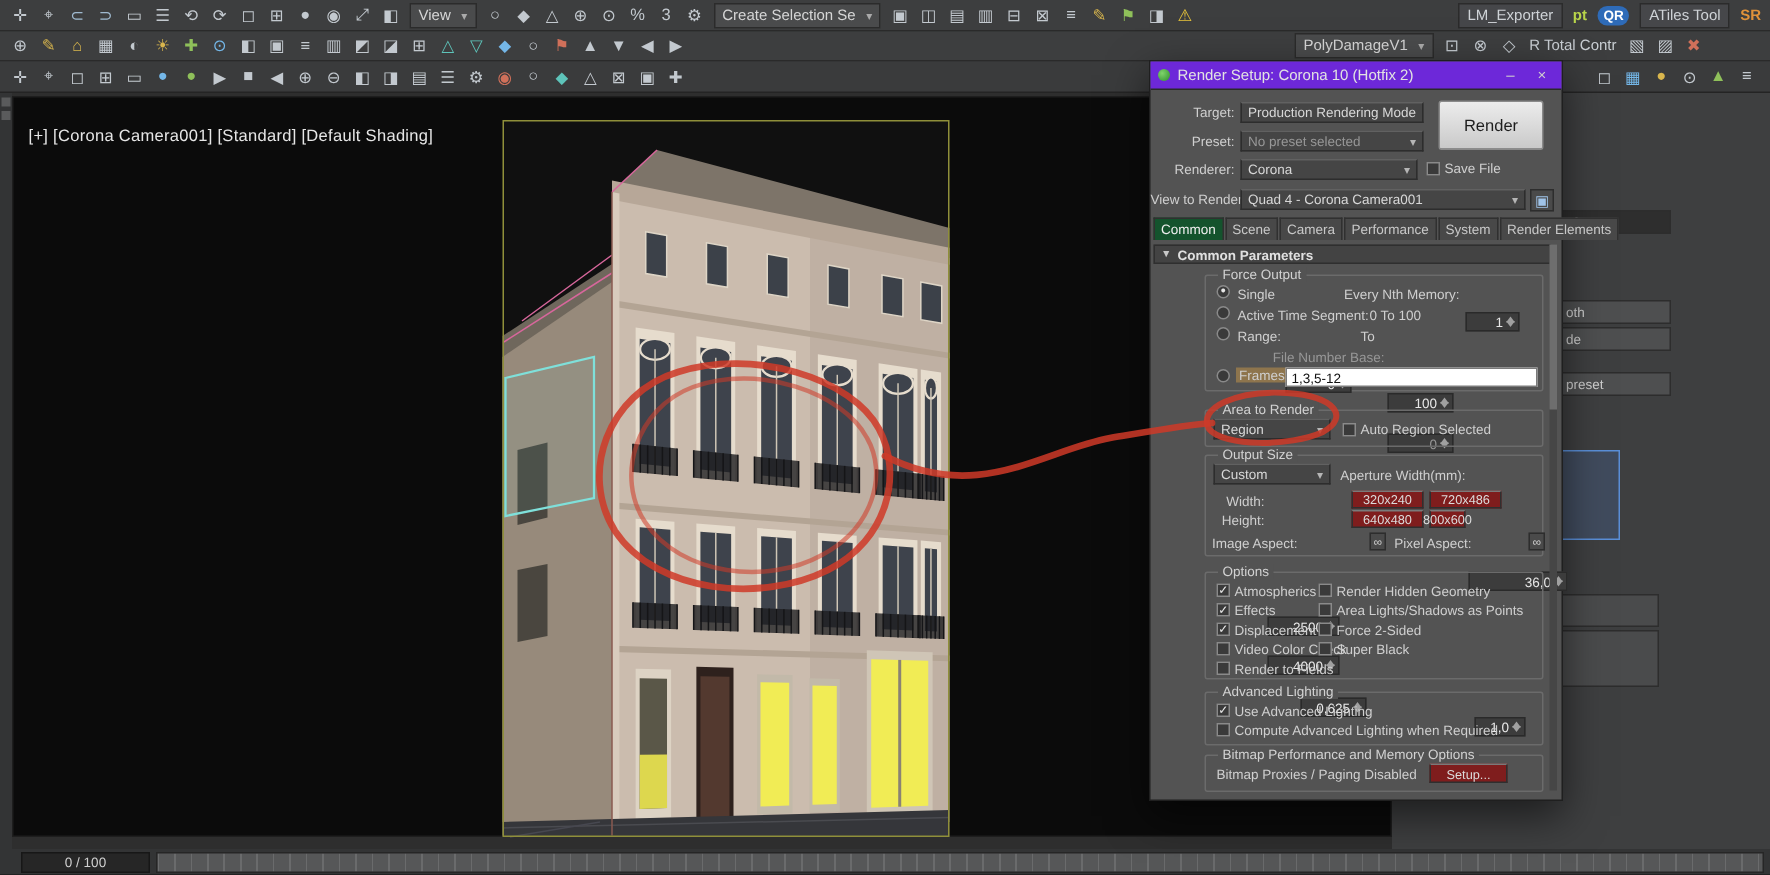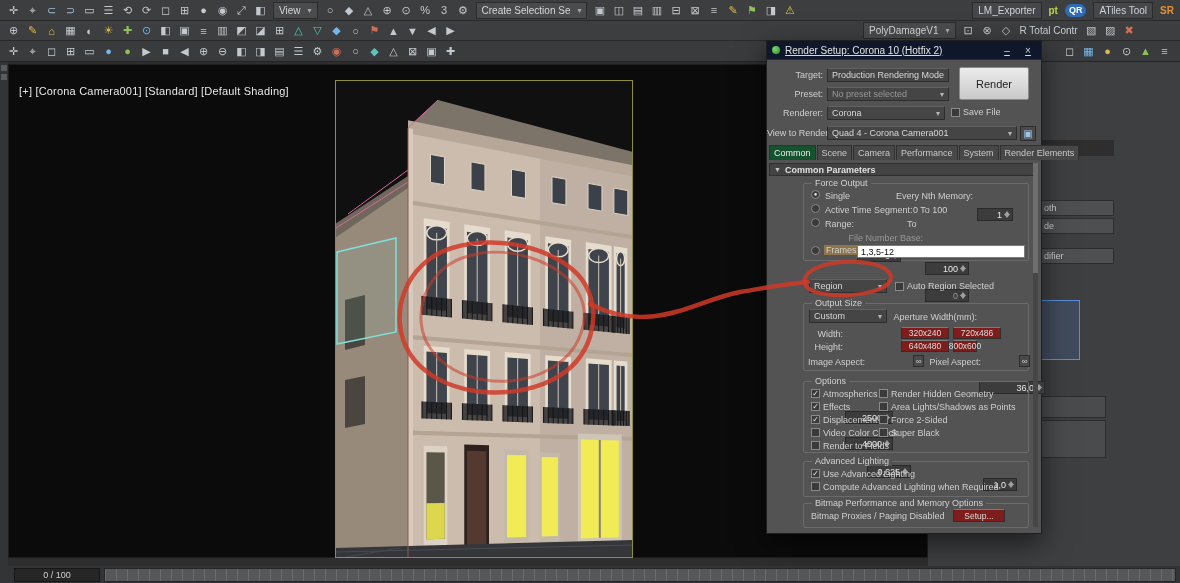--- a/index.html
+++ b/index.html
@@ -46,22 +46,22 @@
   #timebar{position:absolute;left:0;top:566px;width:1180px;height:17px;background:#333435;z-index:6;}
   #framebox{position:absolute;left:14px;top:2px;width:84px;height:12px;background:#262626;border:1px solid #171717;
             color:#d0d0d0;font-size:9px;display:flex;align-items:center;justify-content:center;}
   #ttrack{position:absolute;left:104px;right:4px;top:2px;height:12px;background:#565758;
           background-image:repeating-linear-gradient(90deg,#6a6b6c 0,#6a6b6c 1px,transparent 1px,transparent 11px);
           border:1px solid #262626;}
   
   #dialog{position:absolute;left:766px;top:40px;width:274px;height:492px;background:#535353;
           border:1px solid #1f1f1f;box-shadow:0 10px 26px rgba(0,0,0,0.55);z-index:50;color:#d8d8d8;font-size:9px;}
   .a{position:absolute;}
-  .titlebar{height:18px;background:#0f172a;border-bottom:1px solid #2a2a2a;display:flex;align-items:center;
-            padding:0 5px;gap:5px;text-decoration:underline;}
+  .titlebar{height:18px;background:#6d28d9;border-bottom:1px solid #2a2a2a;display:flex;align-items:center;
+            padding:0 5px;gap:5px;}
   .gdot{width:8px;height:8px;border-radius:50%;background:radial-gradient(circle at 35% 35%,#7fd46a,#2e8f2e);flex:0 0 auto;}
   .ttl{font-size:10px;color:#e2e2e2;flex:1;white-space:nowrap;overflow:hidden;}
   .wbtn{width:16px;text-align:center;color:#cfcfcf;font-size:10px;cursor:default;}
   .rlab{text-align:right;color:#cfcfcf;white-space:nowrap;}
   .lab{color:#cfcfcf;white-space:nowrap;}
   .dim{color:#979797;}
   .dd{background:#454545;border:1px solid #2d2d2d;border-top-color:#616161;height:14px;display:flex;
       align-items:center;justify-content:space-between;padding:0 4px;box-sizing:border-box;white-space:nowrap;overflow:hidden;}
   .dd .car{font-size:8px;color:#b5b5b5;margin-left:4px;}
   .spin{background:#3c3c3c;border:1px solid #2a2a2a;height:13px;box-sizing:border-box;position:relative;
@@ -448,21 +448,21 @@
   <div class="cp-iconrow">
     <span></span>
       <span></span>
       <span></span>
       <span></span>
       <span></span>
   </div>
   <div class="frag fragdark" style="top:78px">x3</div>
   <div class="frag" style="top:138px">oth</div>
   <div class="frag" style="top:156px">de</div>
-  <div class="frag" style="top:186px">difier</div>
+  <div class="frag" style="top:186px">preset</div>
   <div class="bluebox"></div>
   <div class="graybox" style="top:334px;width:64px;height:20px"></div>
   <div class="graybox" style="top:358px;width:64px;height:36px"></div>
 </div>
 
 <div id="timebar">
   <div id="framebox">0 / 100</div>
   <div id="ttrack"></div>
 </div>
 
@@ -553,20 +553,23 @@
   <div class="spin a" style="left:158px;top:190px;width:44px">
     <span class="dim">0</span>
       <span class="up"></span>
       <span class="dn"></span>
   </div>
 
   <span class="rdo a" style="left:44px;top:205px"></span>
   <span class="lab hl a" style="left:57px;top:204px">Frames</span>
   <div class="txtfield a" style="left:90px;top:204px;width:168px">1,3,5-12</div>
 
+  <div class="grp a" style="left:36px;top:232px;width:226px;height:25px">
+    <span class="gtitle">Area to Render</span>
+  </div>
   <div class="dd a" style="left:42px;top:238px;width:78px">
     <span>Region</span>
     <span class="car">▾</span>
   </div>
   <div class="chk a" style="left:128px;top:240px">
     <span class="cbox"></span>
     <span class="clab">Auto Region Selected</span>
   </div>
 
   <div class="grp a" style="left:36px;top:262px;width:226px;height:68px">

